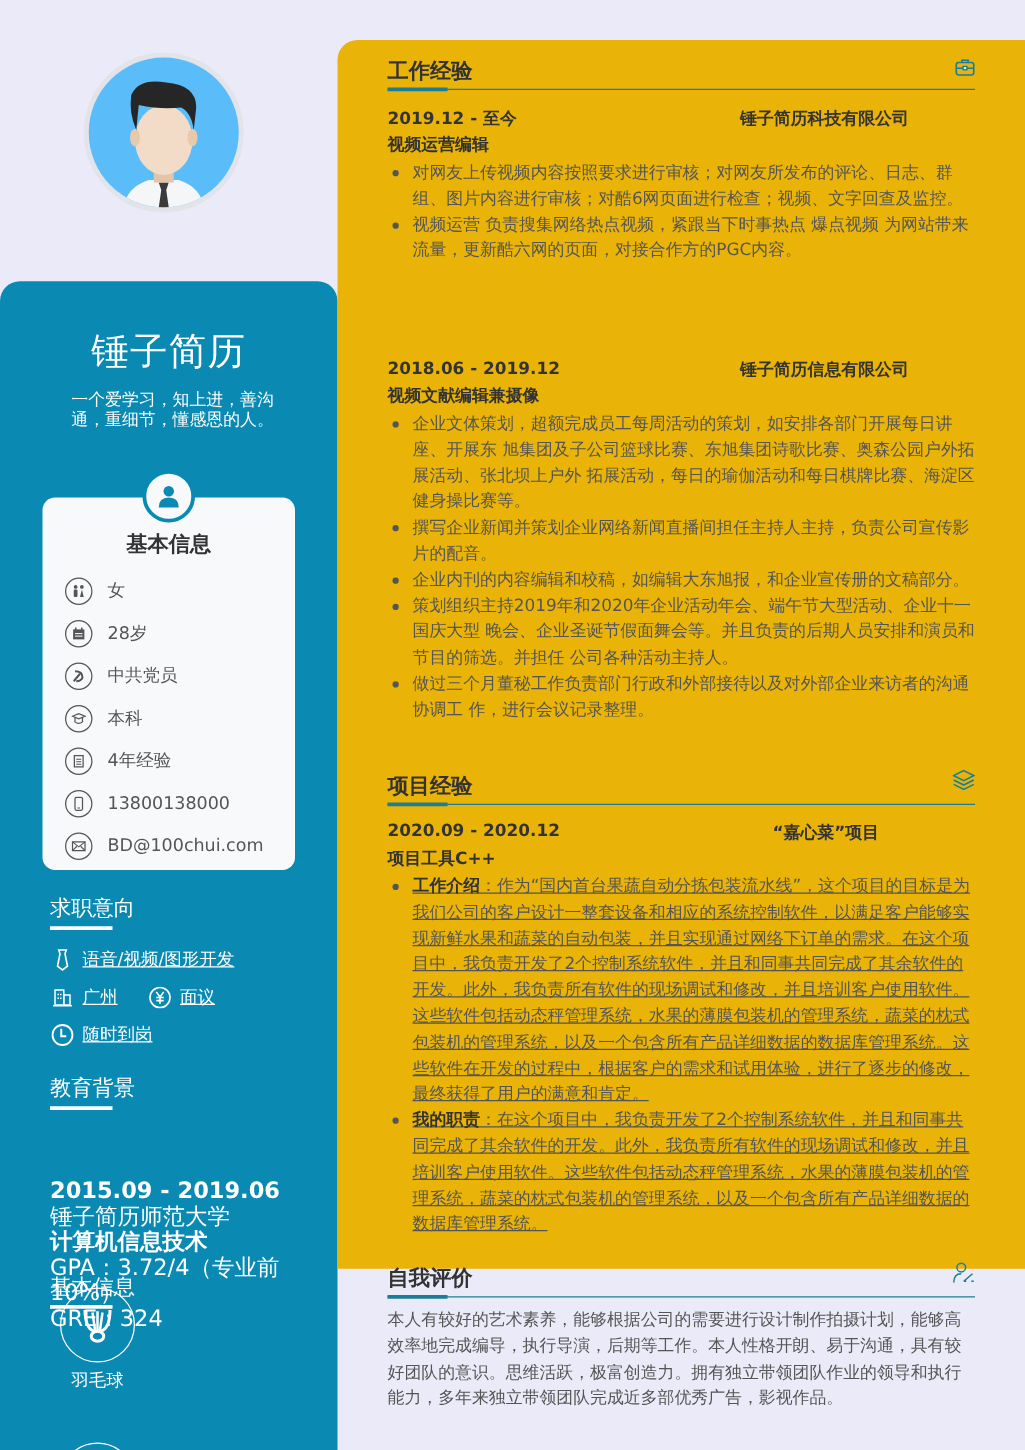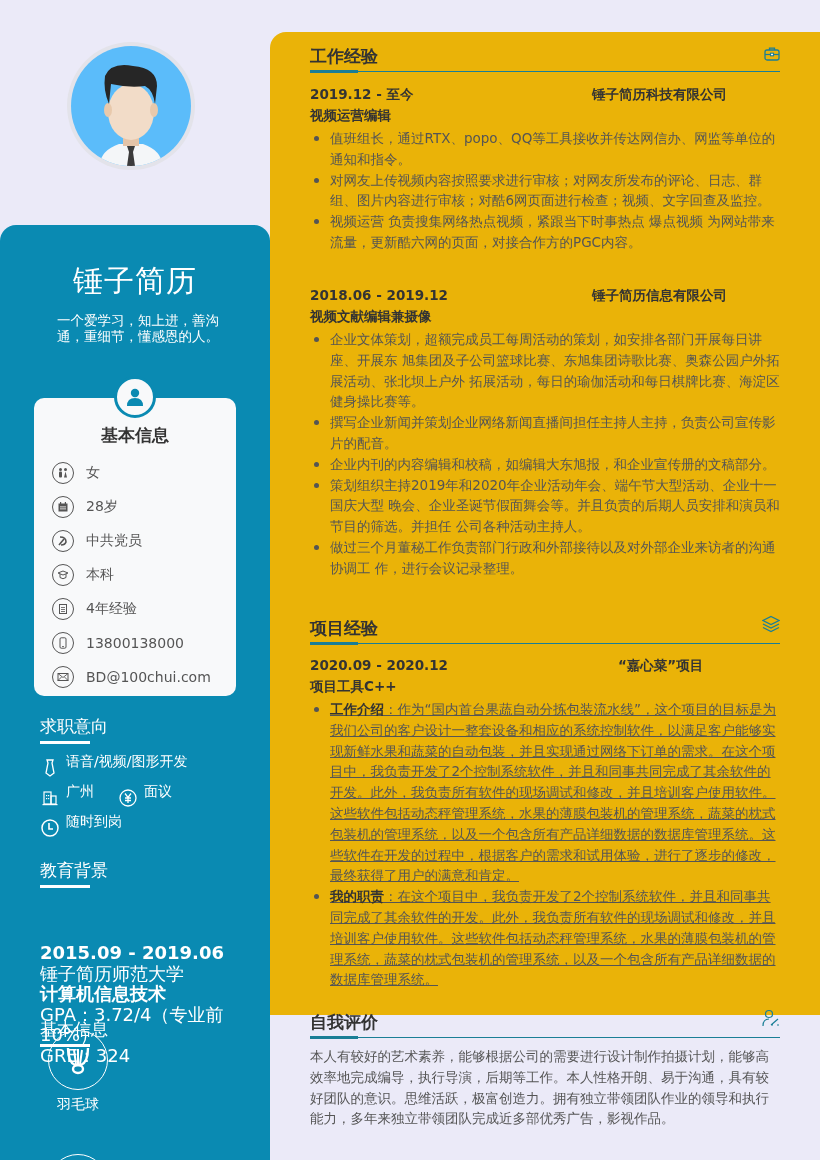--- a/index.html
+++ b/index.html
@@ -51,21 +51,21 @@
     display: inline-flex; align-items: center; justify-content: center; margin-right: 12px;
     flex-shrink: 0;
   }
   .side-h {
     position: absolute; left: 40px; font-size: 17px; font-weight: normal; color: #ffffff;
   }
   .side-h::after {
     content: ""; position: absolute; left: 0; bottom: -6px; width: 50px; height: 3px; background: #fff;
   }
   .intent { position: absolute; left: 40px; top: 528px; font-size: 14px; }
-  .intent-row { display: flex; height: 30px; }
+  .intent-row { display: flex; align-items: center; height: 30px; text-decoration: underline; }
   .intent-row .ic { width: 20px; margin-right: 6px; display: inline-flex; align-items: center; justify-content: center; }
   .edu { position: absolute; left: 40px; top: 670px; font-size: 18px; line-height: 20.5px; margin-top: 48px; }
   .edu b { font-weight: bold; }
   .hobbies { position: absolute; left: 48px; top: 806px; display: flex; gap: 40px; }
   .hobby { width: 60px; text-align: center; font-size: 14px; }
   .hobby-circ {
     width: 60px; height: 60px; border-radius: 50%; border: 1.4px solid #fff;
     display: flex; align-items: center; justify-content: center; margin-bottom: 6px;
   }
   
@@ -288,21 +288,20 @@
           <rect x="6.5" y="6.2" width="3" height="2.6" fill="#fff" stroke="#1a7e96" stroke-width="1.1"></rect>
         </svg></span>
   </div>
 
   <div class="entry-head" style="top:54px;">
     <span>2019.12 - 至今</span>
     <span class="org">锤子简历科技有限公司</span>
   </div>
   <div class="role" style="top:75px;">视频运营编辑</div>
   <ul class="bullets" style="top:96px;">
-    <li>值班组长，通过RTX、popo、QQ等工具接收并传达网信办、网监等单位的通知和指令。</li>
     <li>对网友上传视频内容按照要求进行审核；对网友所发布的评论、日志、群组、图片内容进行审核；对酷6网页面进行检查；视频、文字回查及监控。</li>
     <li>视频运营 负责搜集网络热点视频，紧跟当下时事热点 爆点视频 为网站带来流量，更新酷六网的页面，对接合作方的PGC内容。</li>
   </ul>
 
   <div class="entry-head" style="top:255px;">
     <span>2018.06 - 2019.12</span>
     <span class="org">锤子简历信息有限公司</span>
   </div>
   <div class="role" style="top:276px;">视频文献编辑兼摄像</div>
   <ul class="bullets" style="top:297px;">

